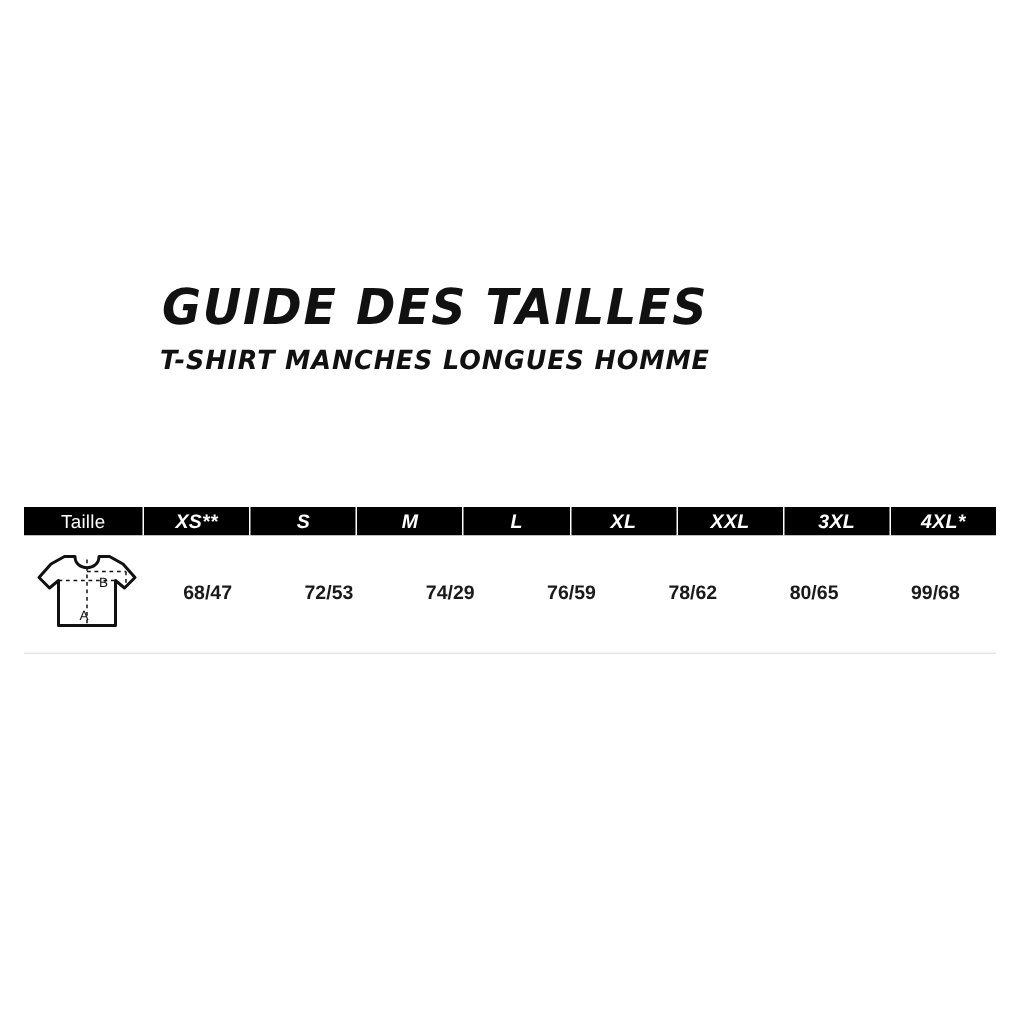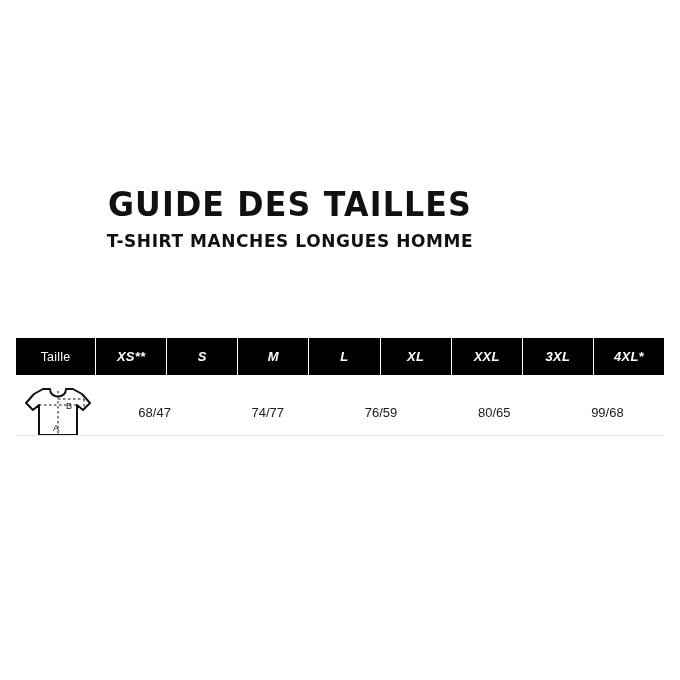--- a/index.html
+++ b/index.html
@@ -24,20 +24,21 @@
     height: 680px;
     background: #ffffff;
   }
 
   .titles {
     position: absolute;
     left: 0;
     top: 188px;
     width: 580px;
     text-align: center;
+    font-style: italic;
   }
 
   .title-main {
     font-family: "DejaVu Sans", sans-serif;
     font-size: 33px;
     font-weight: 700;
     letter-spacing: 1.2px;
     color: #111111;
     line-height: 1.05;
     margin: 0;
@@ -58,21 +59,21 @@
   .table-wrap {
     position: absolute;
     left: 16px;
     top: 338px;
     width: 648px;
   }
 
   .header-row {
     display: flex;
     background: #000000;
-    height: 37px;
+    height: 19px;
     align-items: stretch;
   }
 
   .header-cell {
     color: #ffffff;
     font-size: 13px;
     font-weight: 700;
     display: flex;
     align-items: center;
     justify-content: center;
@@ -95,21 +96,21 @@
   }
 
   .body-cell {
     display: flex;
     align-items: center;
     justify-content: center;
     font-size: 13px;
     color: #1a1a1a;
     box-sizing: border-box;
   }
-  .body-cell.col { flex: 1 1 0; }
+  .body-cell.col { flex: 1 1 0; font-weight: bold; }
 
   .shirt-cell {
     width: 80px;
     flex: none;
     display: flex;
     align-items: center;
     justify-content: center;
     padding-left: 2px;
   }
 
@@ -159,22 +160,24 @@
           <line x1="36" y1="18" x2="62" y2="18" stroke="#111111" stroke-width="1" stroke-dasharray="2.5,2.5"></line>
           <line x1="62" y1="18" x2="62" y2="26" stroke="#111111" stroke-width="1" stroke-dasharray="2.5,2.5"></line>
           <line x1="17" y1="24" x2="55" y2="24" stroke="#111111" stroke-width="1" stroke-dasharray="2.5,2.5"></line>
 
           <text x="31" y="50" font-family="Liberation Sans, sans-serif" font-size="9" fill="#111111">A</text>
 
           <text x="44" y="28" font-family="Liberation Sans, sans-serif" font-size="9" fill="#111111">B</text>
         </svg>
       </div>
       <div class="body-cell col">68/47</div>
-      <div class="body-cell col">74/77</div>
+      <div class="body-cell col">72/53</div>
+      <div class="body-cell col">74/29</div>
       <div class="body-cell col">76/59</div>
+      <div class="body-cell col">78/62</div>
       <div class="body-cell col">80/65</div>
       <div class="body-cell col">99/68</div>
     </div>
 
   </div>
 
   <div class="rule-bottom"></div>
 
 </div>
 

